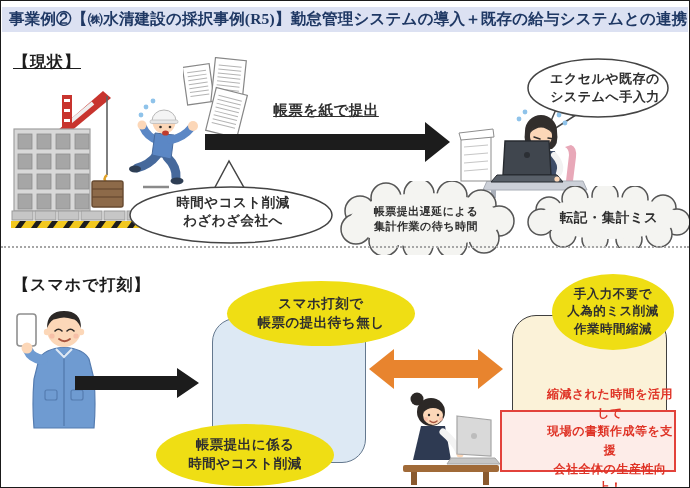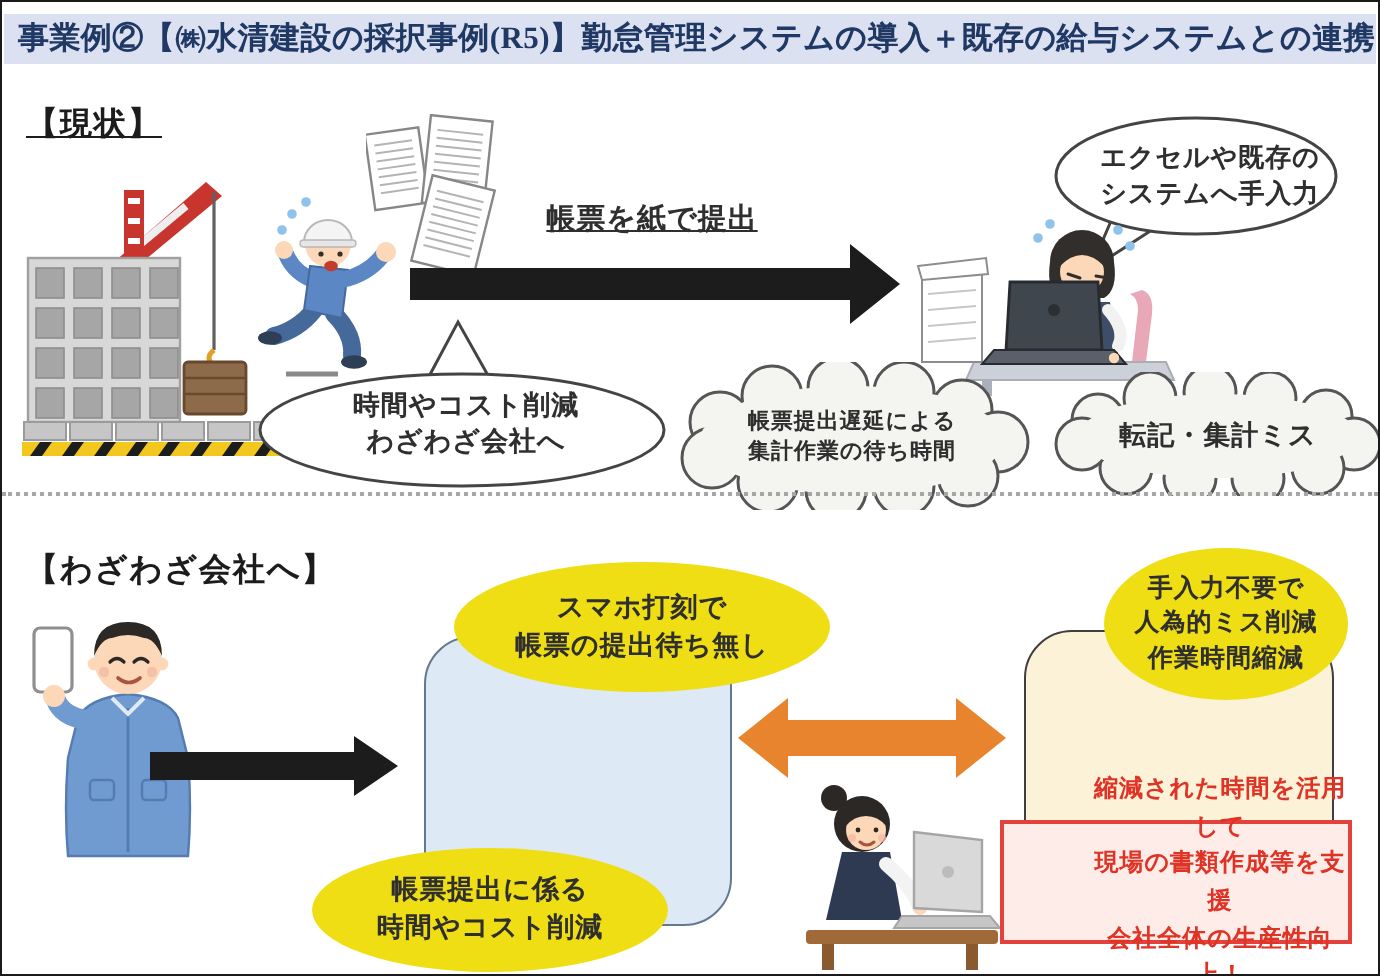--- a/index.html
+++ b/index.html
@@ -242,21 +242,21 @@
         <circle cx="36" cy="48" r="13"></circle>
           <circle cx="14" cy="36" r="13"></circle>
       </g>
       <ellipse cx="82" cy="32" rx="70" ry="21" style="fill:var(--cloud-bg,#f4f4f1)"></ellipse>
     </svg>
   </div>
   <div class="txt" style="left:546px; top:204px; width:124px; height:26px; font-size:13.5px;">転記・集計ミス</div>
 
   <div id="divider"></div>
 
-  <div class="heading" style="left:12px; top:274px;">【わざわざ会社へ】</div>
+  <div class="heading" style="left:12px; top:274px;">【スマホで打刻】</div>
 
   <div class="abs" style="left:8px; top:299px;">
     <svg width="98" height="130" viewBox="0 0 98 130">
       <path d="M55 47 q-20 2 -25 12 l-5 20 q-2 26 0 49 l60 0 q2 -23 0 -49 l-5 -20 q-5 -10 -25 -12z" fill="#6f9bd1" stroke="#557cb0" stroke-width="1.2"></path>
       <line x1="55" y1="54" x2="55" y2="126" stroke="#557cb0" stroke-width="1.4"></line>
       <path d="M47 49 l8 8 8 -8" fill="none" stroke="#dfe9f4" stroke-width="2"></path>
       <rect x="36" y="90" width="12" height="10" rx="2" fill="none" stroke="#557cb0" stroke-width="1.2"></rect>
       <rect x="62" y="90" width="12" height="10" rx="2" fill="none" stroke="#557cb0" stroke-width="1.2"></rect>
       <circle cx="38" cy="32" r="3.2" fill="#fcd7b8"></circle>
         <circle cx="72" cy="32" r="3.2" fill="#fcd7b8"></circle>

